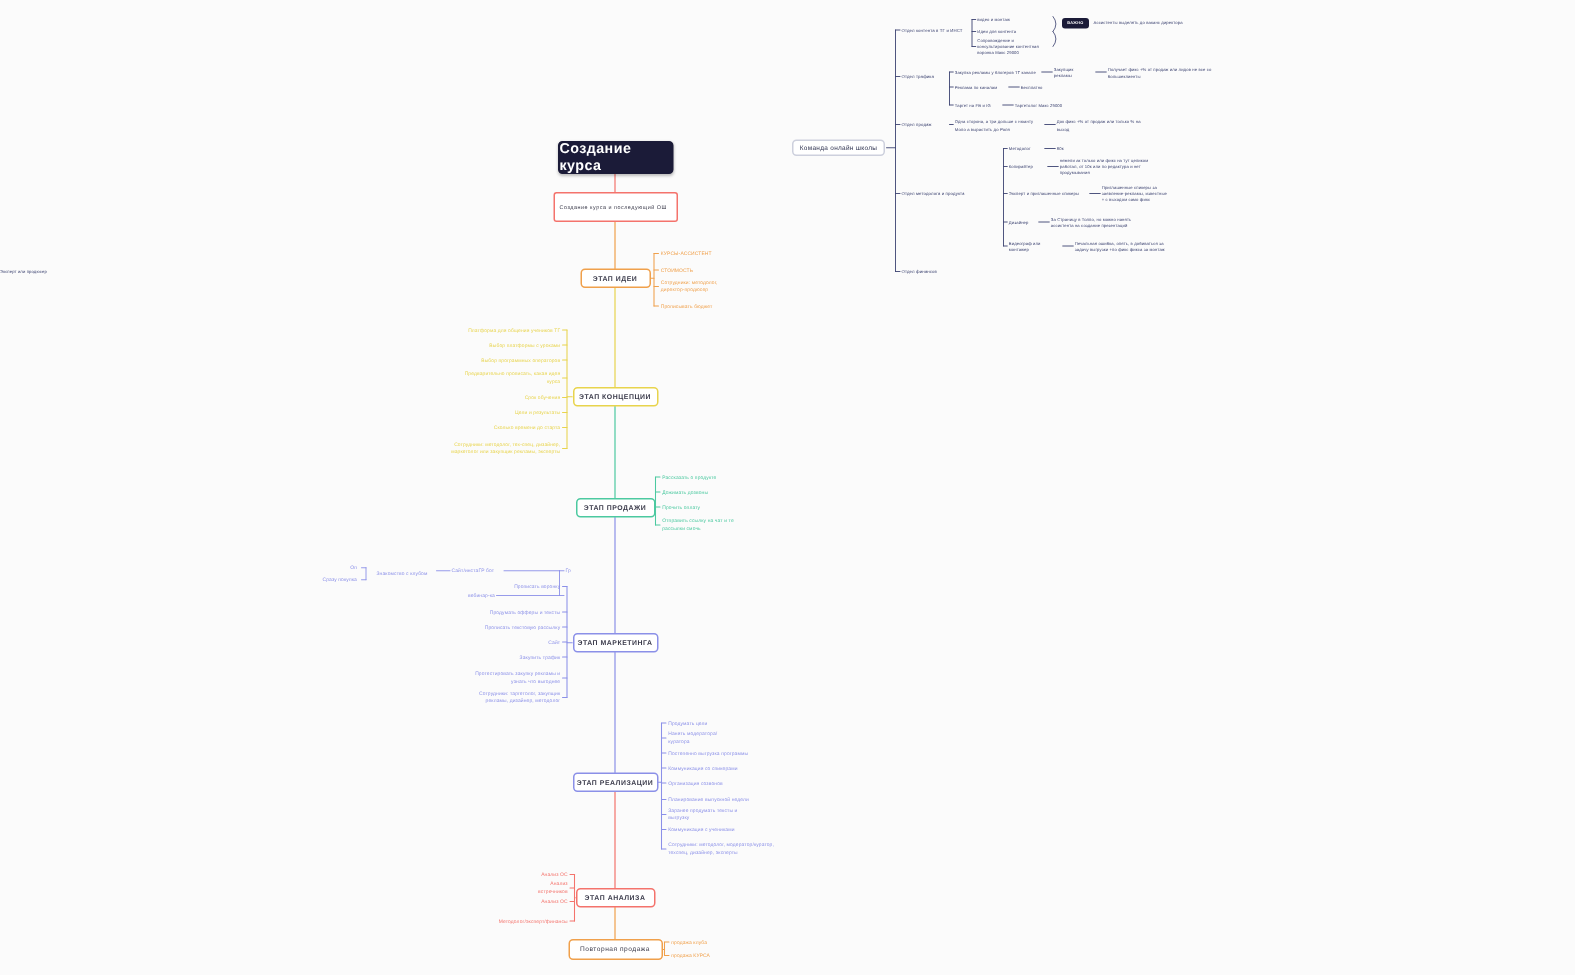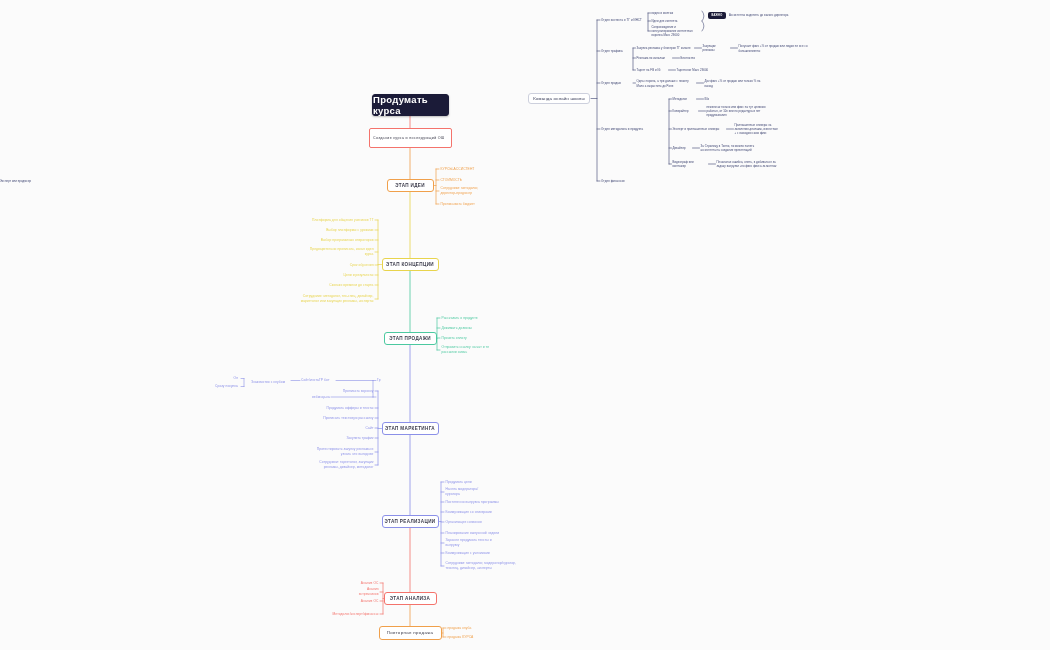--- a/index.html
+++ b/index.html
@@ -156,21 +156,21 @@
       <path d="M669 148 L671.5 148" stroke="#3b4270" stroke-width="0.6" fill="none" stroke-linecap="round"></path>
       <path d="M669 164 L671.5 164" stroke="#3b4270" stroke-width="0.6" fill="none" stroke-linecap="round"></path>
       <path d="M696.5 99 L703.5 99" stroke="#3b4270" stroke-width="0.6" fill="none" stroke-linecap="round"></path>
       <path d="M698.5 111 L705.5 111" stroke="#3b4270" stroke-width="0.6" fill="none" stroke-linecap="round"></path>
       <path d="M726.5 129 L733.5 129" stroke="#3b4270" stroke-width="0.6" fill="none" stroke-linecap="round"></path>
       <path d="M692.5 148 L699.5 148" stroke="#3b4270" stroke-width="0.6" fill="none" stroke-linecap="round"></path>
       <path d="M708.5 164 L715.5 164" stroke="#3b4270" stroke-width="0.6" fill="none" stroke-linecap="round"></path>
       <path d="MNaN 181 LNaN 181" stroke="#3b4270" stroke-width="0.6" fill="none" stroke-linecap="round"></path>
     </svg>
   <div id="nodes">
-      <div class="node root" style="left: 372px; top: 94px; width: 77px; height: 22px;">Продумать курса</div>
+      <div class="node root" style="left: 372px; top: 94px; width: 77px; height: 22px;">Создание курса</div>
       <div class="node stage sq" style="left: 369px; top: 128px; width: 83px; height: 20px; border-color: rgb(244, 115, 108); color: rgb(58, 58, 74); font-size: 3.6px; font-weight: normal; padding: 2px 3px; justify-content: flex-start; text-align: left; line-height: 1.35;">Создание курса и последующий ОШ</div>
       <div class="node stage" style="left: 386.5px; top: 179px; width: 47px; height: 13px; border-color: rgb(240, 160, 75); color: rgb(58, 58, 74); font-size: 4.6px; font-weight: bold;">ЭТАП ИДЕИ</div>
       <div class="node stage" style="left: 381.5px; top: 258px; width: 57px; height: 13px; border-color: rgb(232, 212, 77); color: rgb(58, 58, 74); font-size: 4.6px; font-weight: bold;">ЭТАП КОНЦЕПЦИИ</div>
       <div class="node stage" style="left: 383.5px; top: 332px; width: 53px; height: 13px; border-color: rgb(76, 201, 160); color: rgb(58, 58, 74); font-size: 4.6px; font-weight: bold;">ЭТАП ПРОДАЖИ</div>
       <div class="node stage" style="left: 381.5px; top: 422px; width: 57px; height: 13px; border-color: rgb(139, 144, 232); color: rgb(58, 58, 74); font-size: 4.6px; font-weight: bold;">ЭТАП МАРКЕТИНГА</div>
       <div class="node stage" style="left: 381.5px; top: 515px; width: 57px; height: 13px; border-color: rgb(139, 144, 232); color: rgb(58, 58, 74); font-size: 4.6px; font-weight: bold;">ЭТАП РЕАЛИЗАЦИИ</div>
       <div class="node stage" style="left: 383.5px; top: 592px; width: 53px; height: 13px; border-color: rgb(244, 115, 108); color: rgb(58, 58, 74); font-size: 4.6px; font-weight: bold;">ЭТАП АНАЛИЗА</div>
       <div class="node stage" style="left: 378.5px; top: 626px; width: 63px; height: 14px; border-color: rgb(240, 160, 75); color: rgb(58, 58, 74); font-size: 4.4px; font-weight: normal;">Повторная продажа</div>
       <div class="node leaf l" style="left: 440.5px; top: 166.5px; width: 40px; height: 5px; color: rgb(240, 160, 75);">КУРСЫ-АССИСТЕНТ</div>
       <div class="node leaf l" style="left: 440.5px; top: 177.5px; width: 30px; height: 5px; color: rgb(240, 160, 75);">СТОИМОСТЬ</div>

